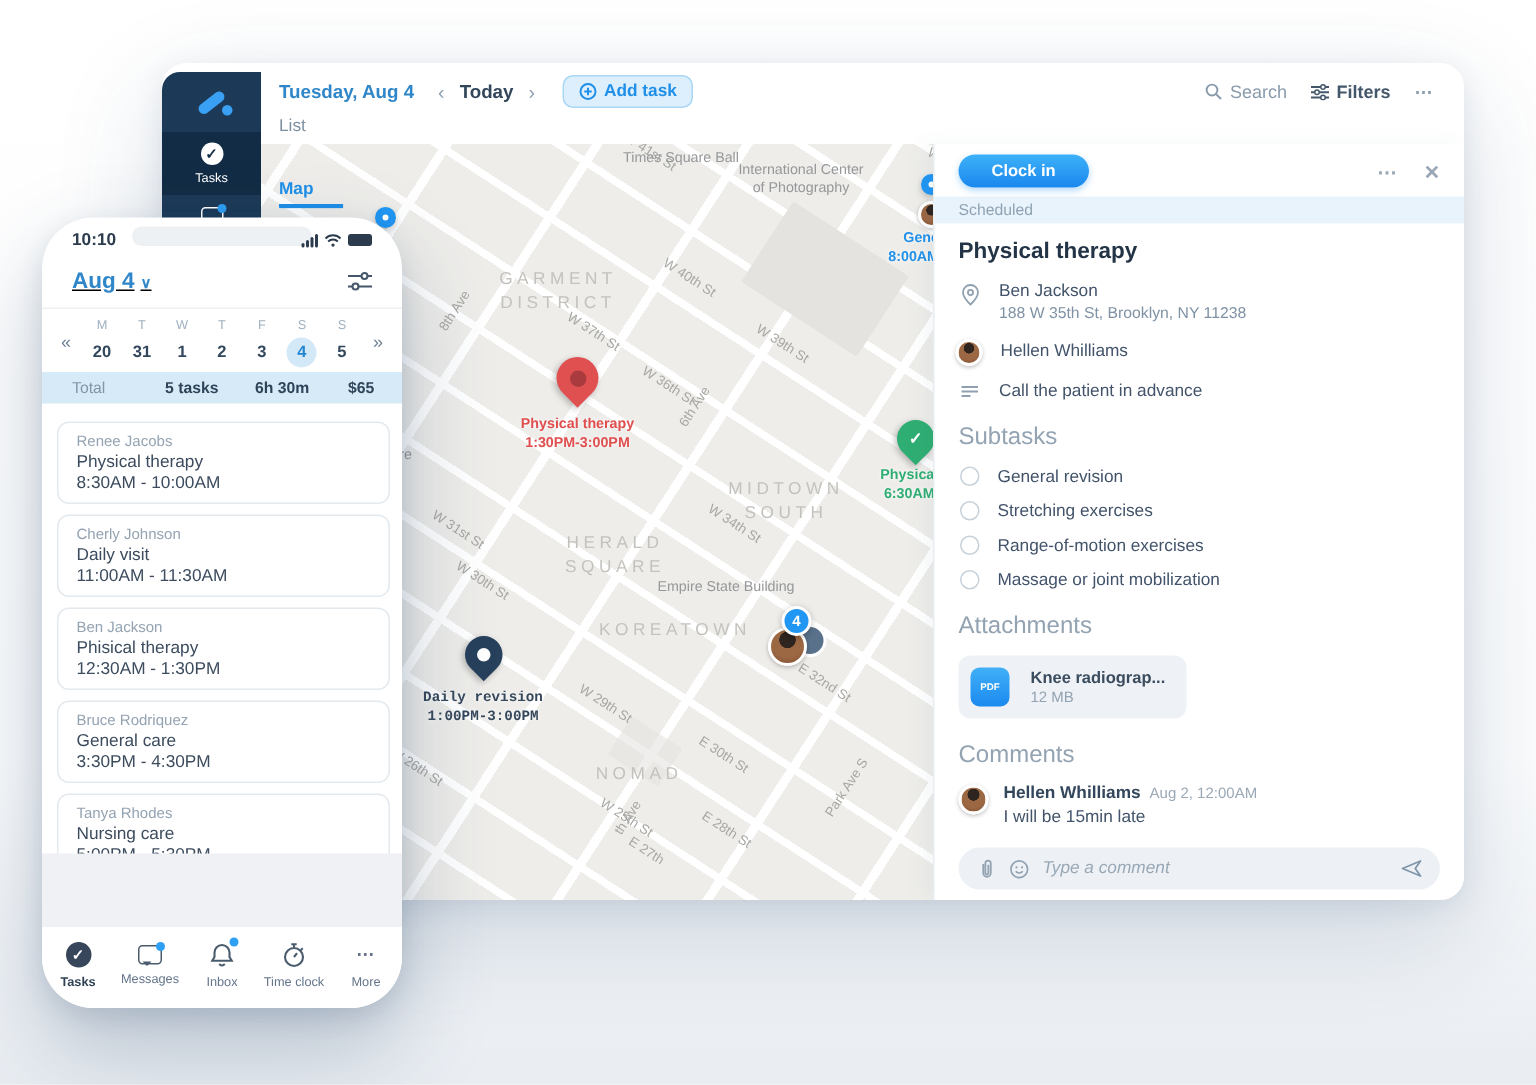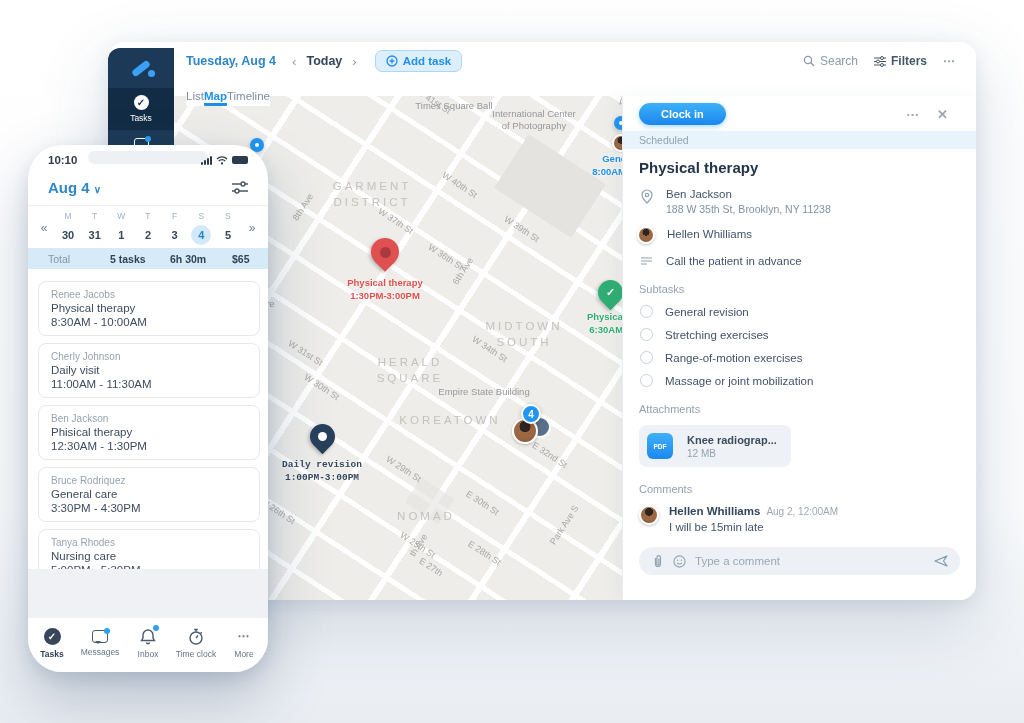--- a/index.html
+++ b/index.html
@@ -27,21 +27,21 @@
   .tb-date { color:#2f86c8; font-weight:bold; font-size:12.5px; margin-right:6px; }
   .tb-chev { color:#8da0b2; font-size:13px; cursor:pointer; }
   .tb-today { color:#33475c; font-weight:bold; font-size:12.5px; }
   .btn-addtask { display:flex; align-items:center; gap:5px; background:#ddeffd; border:1px solid #a9d7f5; color:#1f8fe8; font-weight:bold; font-size:11.5px; border-radius:7px; padding:4px 10px; margin-left:8px; }
   .tb-right { margin-left:auto; display:flex; align-items:center; gap:16px; color:#8a9bac; font-size:12px; }
   .tb-filters { color:#45586b; font-weight:bold; display:flex; align-items:center; gap:5px; }
   .tb-search { display:flex; align-items:center; gap:5px; }
   .tb-more { color:#8a9bac; letter-spacing:1px; font-weight:bold; }
 
   
-  .tabs { position:absolute; left:78px; top:48px; height:16px; display:flex; font-size:11.5px; color:#7d8fa1; z-index:4; background:#fff; }
+  .tabs { position:absolute; left:78px; top:36px; height:16px; display:flex; gap:26px; font-size:11.5px; color:#7d8fa1; z-index:4; background:#fff;flex-direction:column; }
   .tab { padding-bottom:4px; }
   .tab.active { color:#1f8fe8; font-weight:bold; border-bottom:3px solid #1f8fe8; border-radius:1px; }
 
   
   .map { position:absolute; left:66px; top:54px; width:802px; height:504px; overflow:hidden;
     background:
       repeating-linear-gradient(33deg, #ffffff 0 5px, rgba(0,0,0,0) 5px 44px),
       repeating-linear-gradient(-57deg, #ffffff 0 6px, rgba(0,0,0,0) 6px 84px),
       #eeedea; }
   .block { position:absolute; background:#e4e3e0; transform:rotate(33deg); border-radius:2px; }
@@ -60,55 +60,55 @@
   .pin-dark .core { width:9px; height:9px; border-radius:50%; background:#fff; }
   .pin-green { width:25px; height:25px; background:#2fae73; }
   .pin-green .inner { color:#fff; font-size:11px; font-weight:bold; }
   .ring { position:absolute; border-radius:50%; background:#fff; border:5px solid #2196f3; box-shadow:0 2px 5px rgba(0,0,0,.2); }
   .avatar { border-radius:50%; background:radial-gradient(circle at 50% 30%, #2e2420 0 28%, #9c6743 30% 62%, #7c4c2e 100%); border:2px solid #fff; box-shadow:0 1px 3px rgba(0,0,0,.25); }
   .cluster-badge { position:absolute; width:20px; height:20px; border-radius:50%; background:#2196f3; border:2px solid #fff; color:#fff; font-size:10px; font-weight:bold; display:flex; align-items:center; justify-content:center; box-shadow:0 1px 4px rgba(0,0,0,.25); z-index:2; }
   .cluster-back { position:absolute; width:22px; height:22px; border-radius:50%; background:#59718a; border:2px solid #fff; }
 
   
   .panel { position:absolute; left:514px; top:54px; width:354px; bottom:0; background:#fff; border-left:1px solid #e8edf1; box-shadow:-6px 0 14px rgba(60,90,120,.05); z-index:6; font-size:11.5px; color:#42536a; }
-  .panel-head { display:flex; align-items:center; padding:7px 28px 6px 16px; }
+  .panel-head { display:flex; align-items:center; padding:7px 16px 6px 16px; }
   .btn-clockin { background:linear-gradient(180deg,#3db1f8,#1a87ee); color:#fff; font-weight:bold; font-size:11px; border:none; border-radius:12px; padding:5px 22px; box-shadow:0 2px 5px rgba(33,150,243,.35); }
   .panel-head .ph-right { margin-left:auto; display:flex; gap:18px; color:#9aa8b5; font-size:13px; font-weight:bold; }
   .sched-bar { background:#e8f3fc; color:#8fa3b4; font-size:10.5px; padding:3px 16px; }
   .panel-body { padding:10px 16px 0 16px; }
   .p-title { font-size:15px; font-weight:bold; color:#243447; margin-bottom:12px; }
   .info-row { display:flex; gap:12px; margin-bottom:11px; align-items:flex-start; }
   .info-ic { width:15px; display:flex; justify-content:center; color:#8fa0b0; flex:none; margin-top:1px; }
   .addr { color:#7f92a4; font-size:10.5px; margin-top:3px; }
   .mini-avatar { width:18px; height:18px; }
-  .sec-label { color:#93a3b2; font-size:11px; margin:16px 0 10px; }
+  .sec-label { color:#93a3b2; font-size:16px; margin:16px 0 10px; }
   .subtask { display:flex; align-items:center; gap:12px; margin-bottom:10px; }
   .sub-circle { width:13px; height:13px; border-radius:50%; border:1.5px solid #c6d1da; flex:none; margin-left:1px; }
   .attach-card { display:inline-flex; align-items:center; gap:14px; background:#eef2f6; border-radius:8px; padding:8px 14px 8px 8px; }
   .pdf-tile { width:26px; height:26px; border-radius:6px; background:linear-gradient(180deg,#41b0f7,#1b89ef); color:#fff; font-size:6.5px; font-weight:bold; display:flex; align-items:center; justify-content:center; }
   .attach-name { font-size:11px; color:#3b4c5e; font-weight:bold; }
   .attach-size { font-size:10px; color:#93a2b1; margin-top:2px; }
   .comment-row { display:flex; gap:10px; }
   .c-author { font-weight:bold; color:#33475c; }
   .c-date { color:#9aa8b6; font-size:10px; margin-left:6px; }
   .c-text { margin-top:4px; }
   .comment-input { margin-top:14px; display:flex; align-items:center; gap:9px; background:#edf1f5; border-radius:16px; padding:7px 12px; color:#8d9dac; }
-  .comment-input input { border:none; outline:none; background:transparent; flex:1; font-size:11.5px; font-family:inherit; color:#42536a; }
+  .comment-input input { border:none; outline:none; background:transparent; flex:1; font-size:11.5px; font-family:inherit; color:#42536a;font-style:italic; }
   .comment-input input::placeholder { color:#9aa8b6; }
 
   
   .phone { position:absolute; left:28px; top:145px; width:240px; height:527px; background:#fff; border-radius:34px; box-shadow:0 26px 60px rgba(35,65,100,.28), 0 6px 16px rgba(35,65,100,.12); z-index:10; overflow:hidden; }
   .notch { position:absolute; left:60px; top:6px; width:120px; height:13px; border-radius:8px; background:#eef1f4; }
   .p-status { position:absolute; left:0; right:0; top:9px; display:flex; align-items:center; padding:0 20px; }
   .p-time { font-size:11.5px; font-weight:bold; color:#2c3b4e; }
   .p-sticons { margin-left:auto; display:flex; align-items:center; gap:4px; }
   .bars { display:flex; align-items:flex-end; gap:1px; }
   .bars i { width:2px; background:#2c3b4e; border-radius:1px; display:block; }
   .battery { width:16px; height:8px; border-radius:2px; background:#2c3b4e; }
-  .date-row { position:absolute; left:20px; right:20px; top:34px; display:flex; align-items:center; }
+  .date-row { position:absolute; left:20px; right:20px; top:34px; display:flex; align-items:center;text-decoration:underline; }
   .p-date { color:#2f86c8; font-size:15px; font-weight:bold; }
   .p-date .chev { font-size:10px; margin-left:4px; }
   .sliders { margin-left:auto; }
   .p-divider { position:absolute; left:0; right:0; top:60px; height:1px; background:#edf0f3; }
   .week { position:absolute; left:8px; right:8px; top:66px; display:flex; align-items:center; }
   .wk-chev { color:#6b7f93; font-size:12px; width:16px; text-align:center; }
   .wk-days { flex:1; display:flex; justify-content:space-between; padding:0 4px; }
   .wk-col { width:24px; text-align:center; }
   .wk-d { font-size:8.5px; color:#9fb0bf; }
   .wk-n { font-size:11px; color:#33475c; font-weight:bold; margin-top:4px; height:20px; line-height:20px; }
@@ -401,21 +401,21 @@
           </svg>
       </span>
     </div>
     <div class="p-divider"></div>
 
     <div class="week">
       <span class="wk-chev">«</span>
       <span class="wk-days">
         <span class="wk-col">
             <div class="wk-d">M</div>
-            <div class="wk-n">30</div>
+            <div class="wk-n">20</div>
           </span>
         <span class="wk-col">
             <div class="wk-d">T</div>
             <div class="wk-n">31</div>
           </span>
         <span class="wk-col">
             <div class="wk-d">W</div>
             <div class="wk-n">1</div>
           </span>
         <span class="wk-col">

